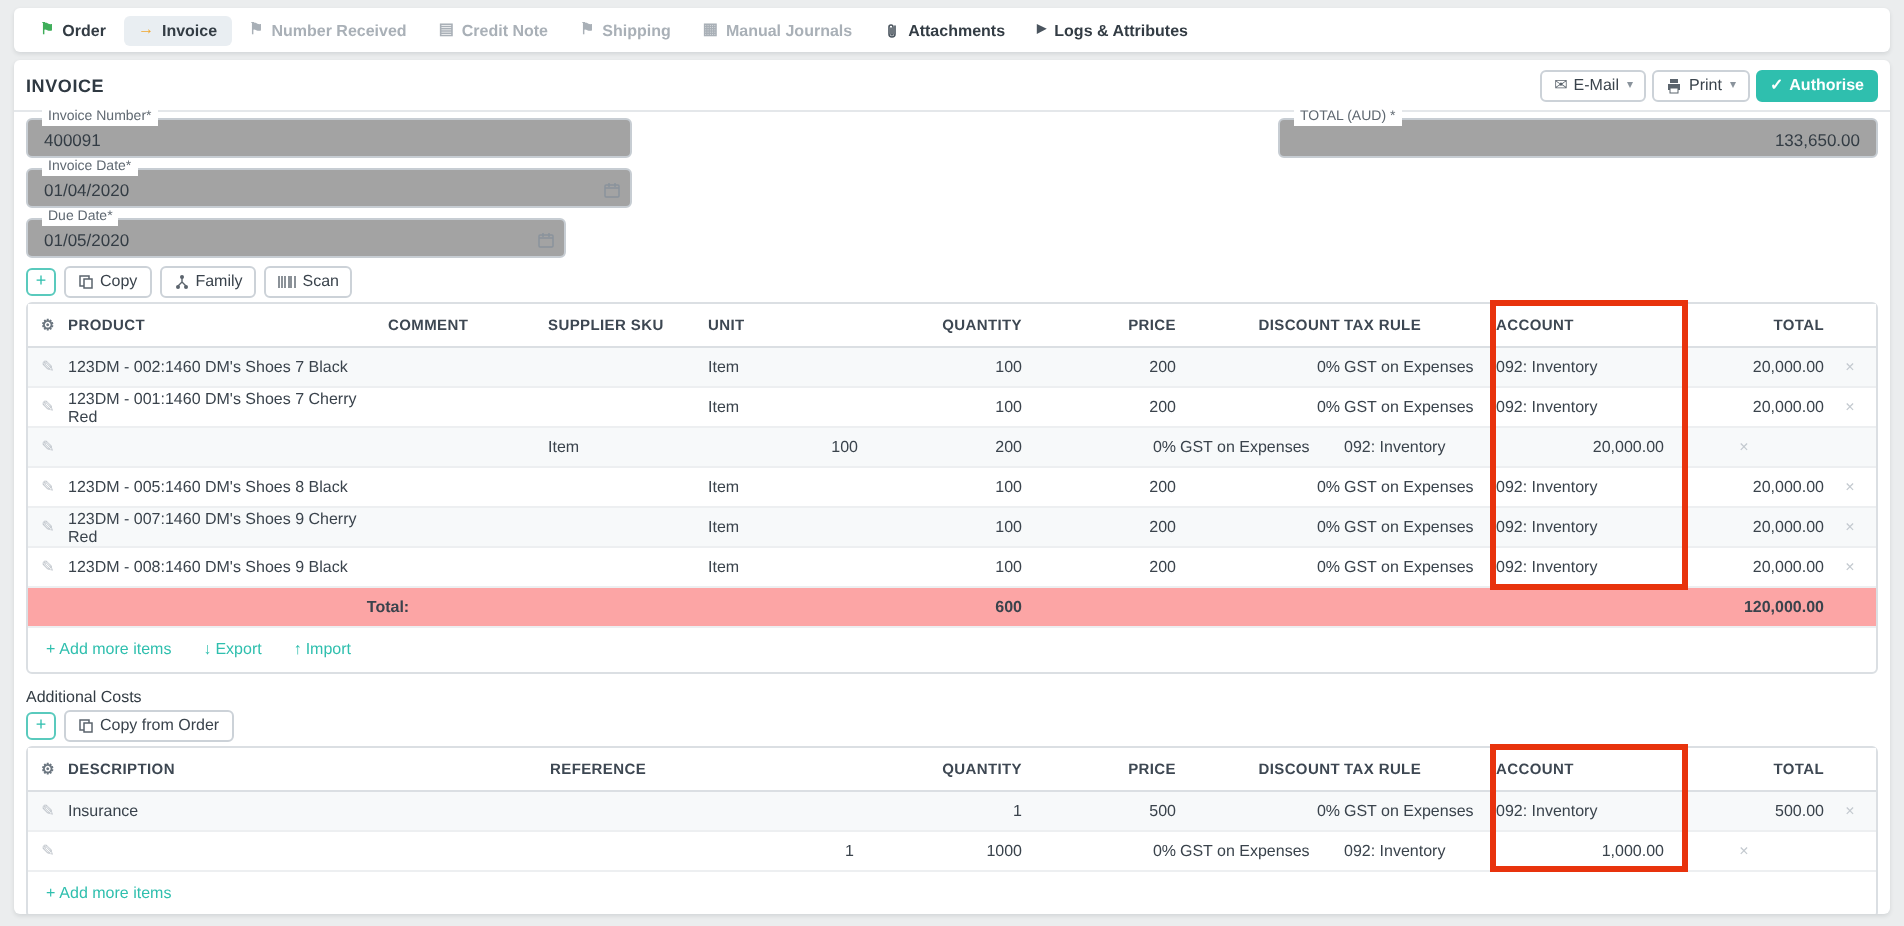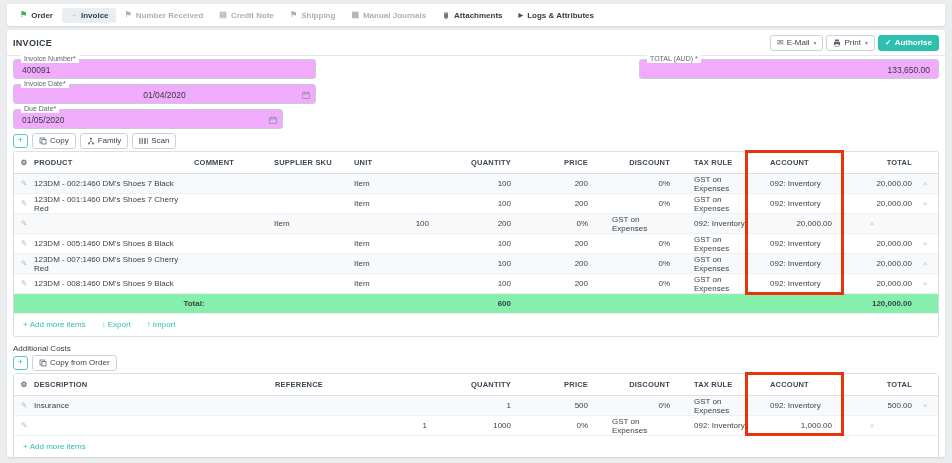--- a/index.html
+++ b/index.html
@@ -20,45 +20,45 @@
   .card-h{height:26px;display:flex;align-items:center;justify-content:space-between;padding:0 6px;border-bottom:1px solid #e4e7ea;box-sizing:border-box;}
   .title{font-size:9px;font-weight:bold;letter-spacing:.3px;color:#2f3942;}
   .hbtns{display:flex;gap:3px;align-items:center;}
   .btn{display:inline-flex;align-items:center;gap:3px;font-size:8px;color:#3a434c;background:#fff;border:1px solid #ccd2d8;border-radius:3px;padding:3px 6px;cursor:pointer;line-height:1;white-space:nowrap;}
   .btn .caret{font-size:6px;color:#8a939c;margin-left:1px;}
   .btn-teal{background:#2fbfae;border-color:#2fbfae;color:#fff;font-weight:bold;}
   .btn-teal .bicon{color:#fff;}
   .bicon{font-size:8px;line-height:1;color:#5b646d;}
   
   .form-area{position:relative;height:72px;margin:3px 6px 2px;}
-  .fld{position:absolute;border:1px solid #c7cdd3;border-radius:3px;background:#f0abfc;box-sizing:border-box;height:20px;}
+  .fld{position:absolute;border:1px solid #c7cdd3;border-radius:3px;background:#a3a3a3;box-sizing:border-box;height:20px;}
   .fld label{position:absolute;top:-5px;left:7px;background:#fff;padding:0 3px;font-size:7px;color:#5f6871;line-height:1.2;}
   .fld .val{font-size:8.5px;color:#333c44;padding:6px 8px 0;line-height:1;}
   .fld .val.right{text-align:right;}
   .fld .cal{position:absolute;right:5px;top:6px;}
   .f-num{left:0;top:0;width:303px;}
-  .f-idate{left:0;top:25px;width:303px;text-align:center;}
+  .f-idate{left:0;top:25px;width:303px;}
   .f-ddate{left:0;top:50px;width:270px;}
   .f-total{right:0;top:0;width:300px;}
   
   .toolbar{display:flex;gap:4px;align-items:center;margin:2px 6px 2px;height:15px;}
   .sq-btn{width:15px;height:14px;border:1px solid #59cabd;border-radius:3px;color:#2fbfae;background:#fff;display:inline-flex;align-items:center;justify-content:center;font-size:9px;line-height:1;cursor:pointer;box-sizing:border-box;}
   
   .tbl{position:relative;margin:3px 6px 0;border:1px solid #dbdfe3;border-radius:3px;background:#fff;}
   .trow{display:grid;align-items:center;min-height:19px;border-bottom:1px solid #edeff1;font-size:8px;color:#3a434c;}
   .t1 .trow{grid-template-columns:20px 160px 80px 80px 75px 82px 77px 82px 76px 86px 80px minmax(0,1fr);}
   .t2 .trow{grid-template-columns:20px 241px 152px 84px 77px 82px 76px 86px 80px minmax(0,1fr);}
   .thead{min-height:21px;font-size:7.5px;font-weight:bold;color:#3d4752;letter-spacing:.2px;border-bottom:1px solid #dbdfe3;background:#fff;}
   .tbody .trow:nth-child(odd){background:#f7f9fa;}
   .cr{text-align:right;}
-  .cp{padding-left:24px;}
+  .cp{padding-left:2px;}
   .cc{text-align:center;}
   .rowicon{color:#b9bfc6;font-size:8px;text-align:center;cursor:pointer;}
   .closeicon{color:#c3c9cf;font-size:8px;text-align:center;cursor:pointer;}
-  .total-row{font-weight:bold;background:#86efac;min-height:19px;}
+  .total-row{font-weight:bold;background:#fca5a5;min-height:19px;}
   .tfoot{display:flex;gap:16px;align-items:center;padding:6px 9px 7px;font-size:8px;}
   .link{color:#2fbfae;cursor:pointer;display:inline-flex;align-items:center;gap:2px;}
   .redbox{position:absolute;border:3px solid #e8330d;pointer-events:none;z-index:5;box-sizing:border-box;}
   .rb1{left:731px;top:-2px;width:99px;height:145px;}
   .rb2{left:731px;top:-2px;width:99px;height:64px;}
   .sec-title{font-size:8px;font-weight:normal;color:#333c44;margin:7px 6px 0;}
   svg{display:block;}
 </style>
 </head>
 <body>

